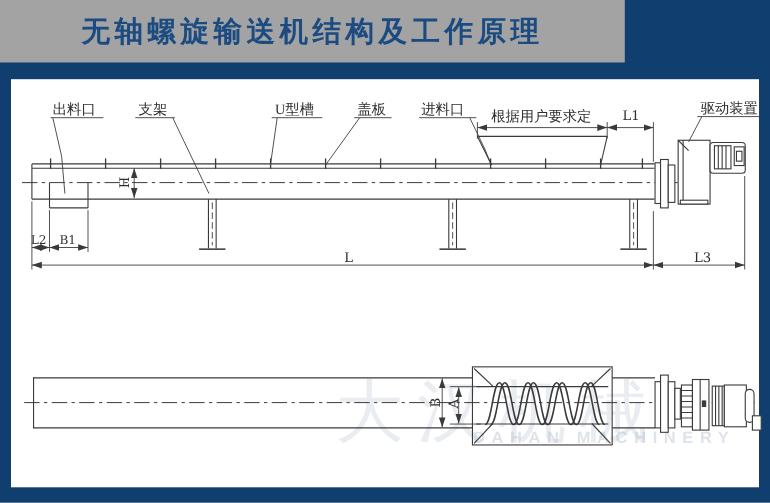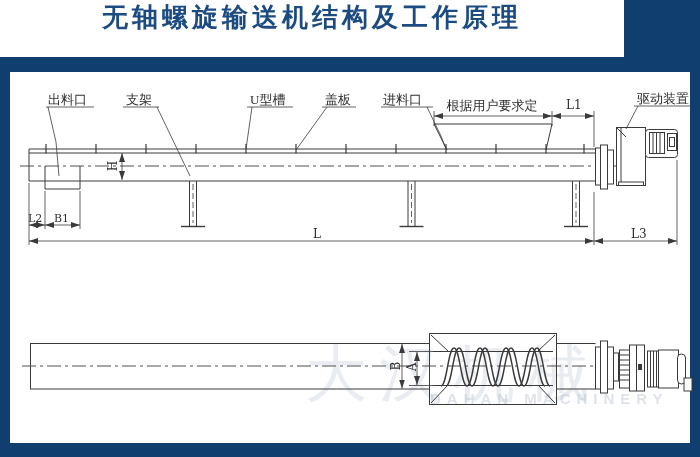--- a/index.html
+++ b/index.html
@@ -1,19 +1,19 @@
 <!DOCTYPE html>
 <html><head>
 <meta charset="utf-8">
 <style>
   html,body{margin:0;padding:0;}
   .page{position:relative;width:700px;height:457px;background:#103e6f;overflow:hidden;
         font-family:"Liberation Sans","DejaVu Sans",sans-serif;}
-  .header{position:absolute;left:0;top:0;width:624px;height:57px;background:#ffffff;
-          display:flex;justify-content:center;}
+  .header{position:absolute;left:0;top:0;width:568px;height:57px;background:#a3a3a3;
+          display:flex;align-items:center;justify-content:center;}
   .header h1{margin:0;font-size:26px;font-weight:bold;letter-spacing:4px;color:#1b4b80;}
   .band{position:absolute;left:0;top:57px;width:700px;height:15px;background:#103e6f;}
   .panel{position:absolute;left:10px;top:72px;width:680px;height:371px;background:#ffffff;}
   .wm-cn{position:absolute;left:295px;top:260px;font-size:62px;letter-spacing:12px;
          color:rgba(182,192,206,0.30);font-family:"Liberation Serif","DejaVu Serif",serif;font-weight:normal;text-align:right;}
   .wm-en{position:absolute;left:420px;top:318px;font-size:15px;letter-spacing:6px;
          color:rgba(182,192,206,0.45);font-family:"Liberation Sans",sans-serif;font-weight:bold;}
   svg.draw{position:absolute;left:0;top:0;}
   .ln{stroke:#3a3a3a;stroke-width:1;fill:none;}
   .ln2{stroke:#3a3a3a;stroke-width:1.4;fill:none;}

